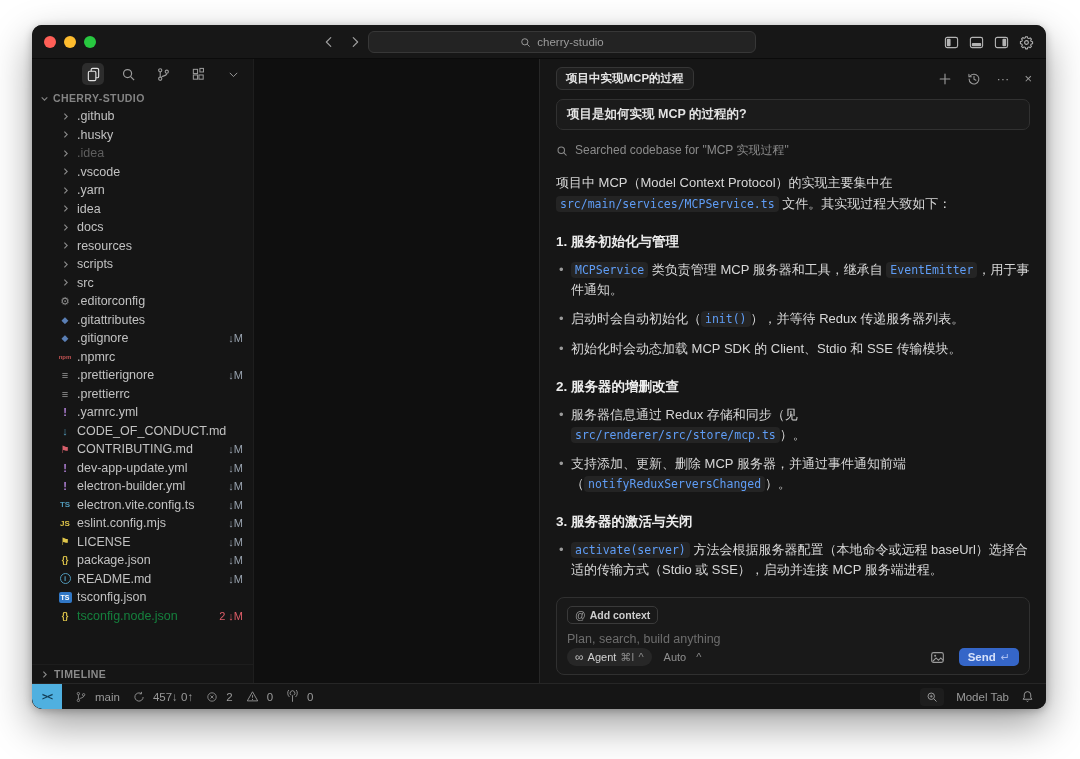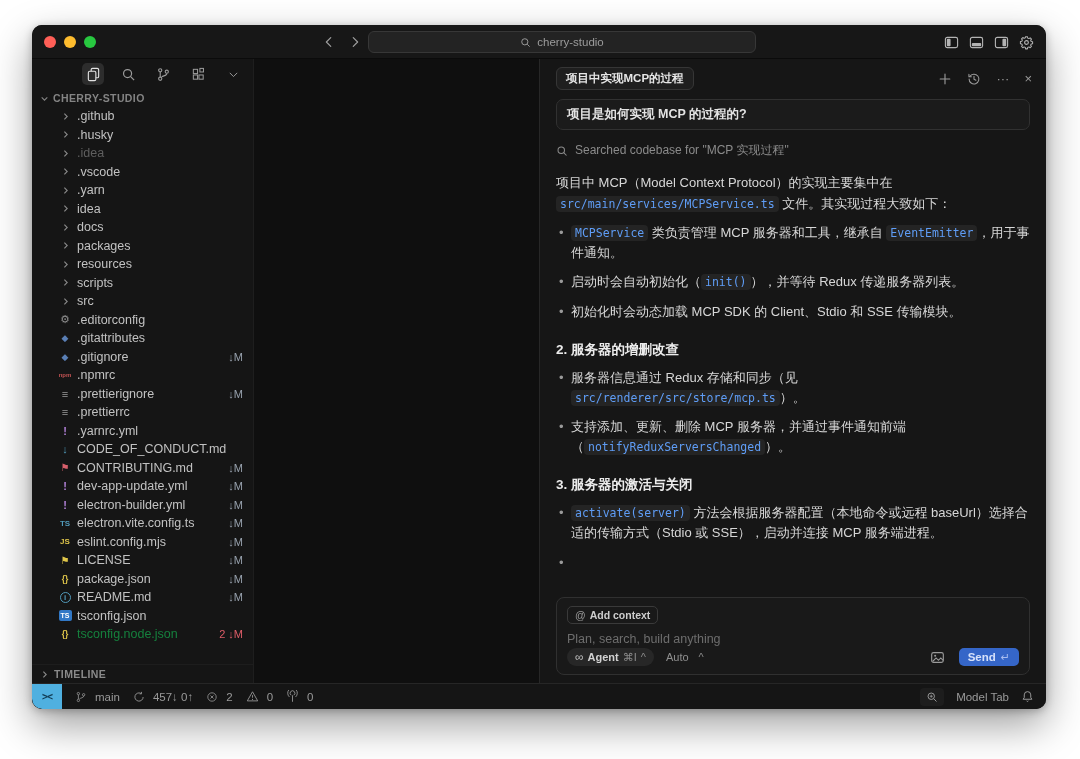--- a/index.html
+++ b/index.html
@@ -56,21 +56,21 @@
   .code { font-family:"DejaVu Sans Mono","Liberation Mono",monospace; font-size:11.5px; color:#5f9df6; background:#242424; border-radius:4px; padding:1px 4px; }
 
   
   .inputbox { flex:0 0 78px; margin:6px 16px 8px 16px; background:#191919; border:1px solid #303030; border-radius:8px; padding:8px 10px; display:flex; flex-direction:column; }
   .ctx-chip { align-self:flex-start; border:1px solid #3a3a3a; border-radius:5px; padding:2px 7px; font-size:10.5px; font-weight:700; color:#cdcdcd; display:flex; align-items:center; gap:4px; }
   .ctx-chip .at { color:#9a9a9a; font-weight:400; }
   .placeholder { margin-top:8px; font-size:12.5px; color:#6d6d6d; }
   .input-controls { margin-top:auto; display:flex; align-items:center; }
   .agent-pill { background:#272727; border-radius:11px; padding:2px 8px; display:flex; align-items:center; gap:4px; font-size:11px; color:#d2d2d2; }
   .agent-pill .inf { color:#bdbdbd; font-size:12px; }
-  .agent-pill b { font-weight:700; }
+  .agent-pill b { font-weight:400; }
   .dim { color:#8a8a8a; font-weight:400; }
   .auto-sel { margin-left:12px; font-size:11px; color:#8f8f8f; display:flex; gap:10px; align-items:center; }
   .ic-right { margin-left:auto; display:flex; align-items:center; gap:14px; color:#9a9a9a; }
   .send-btn { background:#3566c8; border-radius:5px; padding:2.5px 9px; display:flex; align-items:center; gap:5px; font-size:11.5px; font-weight:700; color:#d6e1fa; }
   .send-btn .ret { font-weight:400; color:#a8bdf0; font-size:11px; }
 
   
   .statusbar { flex:0 0 26px; background:#151515; border-top:1px solid #262626; display:flex; align-items:center; font-size:11.5px; color:#9a9a9a; position:relative; }
   .remote-box { width:30px; height:100%; background:#4fb0e0; border-bottom-left-radius:10px; display:flex; align-items:center; justify-content:center; color:#103a52; font-family:"DejaVu Sans Mono",monospace; font-weight:700; font-size:10px; letter-spacing:-1px; }
   .sb-item { display:flex; align-items:center; gap:8px; margin-left:13px; }
@@ -240,28 +240,20 @@
               </svg>
             </span>
             <span class="tname">docs</span>
           </div>
           <div class="trow">
             <span class="ticon" style="color: rgb(138, 138, 138);">
               <svg width="9" height="9" viewBox="0 0 16 16">
                 <path d="M6 3l5 5-5 5" fill="none" stroke="currentColor" stroke-width="2"></path>
               </svg>
             </span>
-            <span class="tname">packages</span>
-          </div>
-          <div class="trow">
-            <span class="ticon" style="color: rgb(138, 138, 138);">
-              <svg width="9" height="9" viewBox="0 0 16 16">
-                <path d="M6 3l5 5-5 5" fill="none" stroke="currentColor" stroke-width="2"></path>
-              </svg>
-            </span>
             <span class="tname">resources</span>
           </div>
           <div class="trow">
             <span class="ticon" style="color: rgb(138, 138, 138);">
               <svg width="9" height="9" viewBox="0 0 16 16">
                 <path d="M6 3l5 5-5 5" fill="none" stroke="currentColor" stroke-width="2"></path>
               </svg>
             </span>
             <span class="tname">scripts</span>
           </div>
@@ -432,20 +424,21 @@
           <span>
               <svg width="12" height="12" viewBox="0 0 16 16">
                 <circle cx="7" cy="7" r="4.3" fill="none" stroke="currentColor" stroke-width="1.4"></circle>
                 <line x1="10.3" y1="10.3" x2="14" y2="14" stroke="currentColor" stroke-width="1.4"></line>
               </svg>
             </span>
           <span>Searched codebase for "MCP 实现过程"</span>
         </div>
         <div id="chat-body">
             <div class="chat-p"><span>项目中 MCP（Model Context Protocol）的实现主要集中在 </span><span class="code">src/main/services/MCPService.ts</span><span> 文件。其实现过程大致如下：</span></div>
+            <div class="chat-h">1. 服务初始化与管理</div>
             <div class="chat-li">
               <span class="bullet">•</span>
               <span class="li-body"><span class="code">MCPService</span><span> 类负责管理 MCP 服务器和工具，继承自 </span><span class="code">EventEmitter</span><span>，用于事件通知。</span></span>
             </div>
             <div class="chat-li">
               <span class="bullet">•</span>
               <span class="li-body"><span>启动时会自动初始化（</span><span class="code">init()</span><span>），并等待 Redux 传递服务器列表。</span></span>
             </div>
             <div class="chat-li">
               <span class="bullet">•</span>

